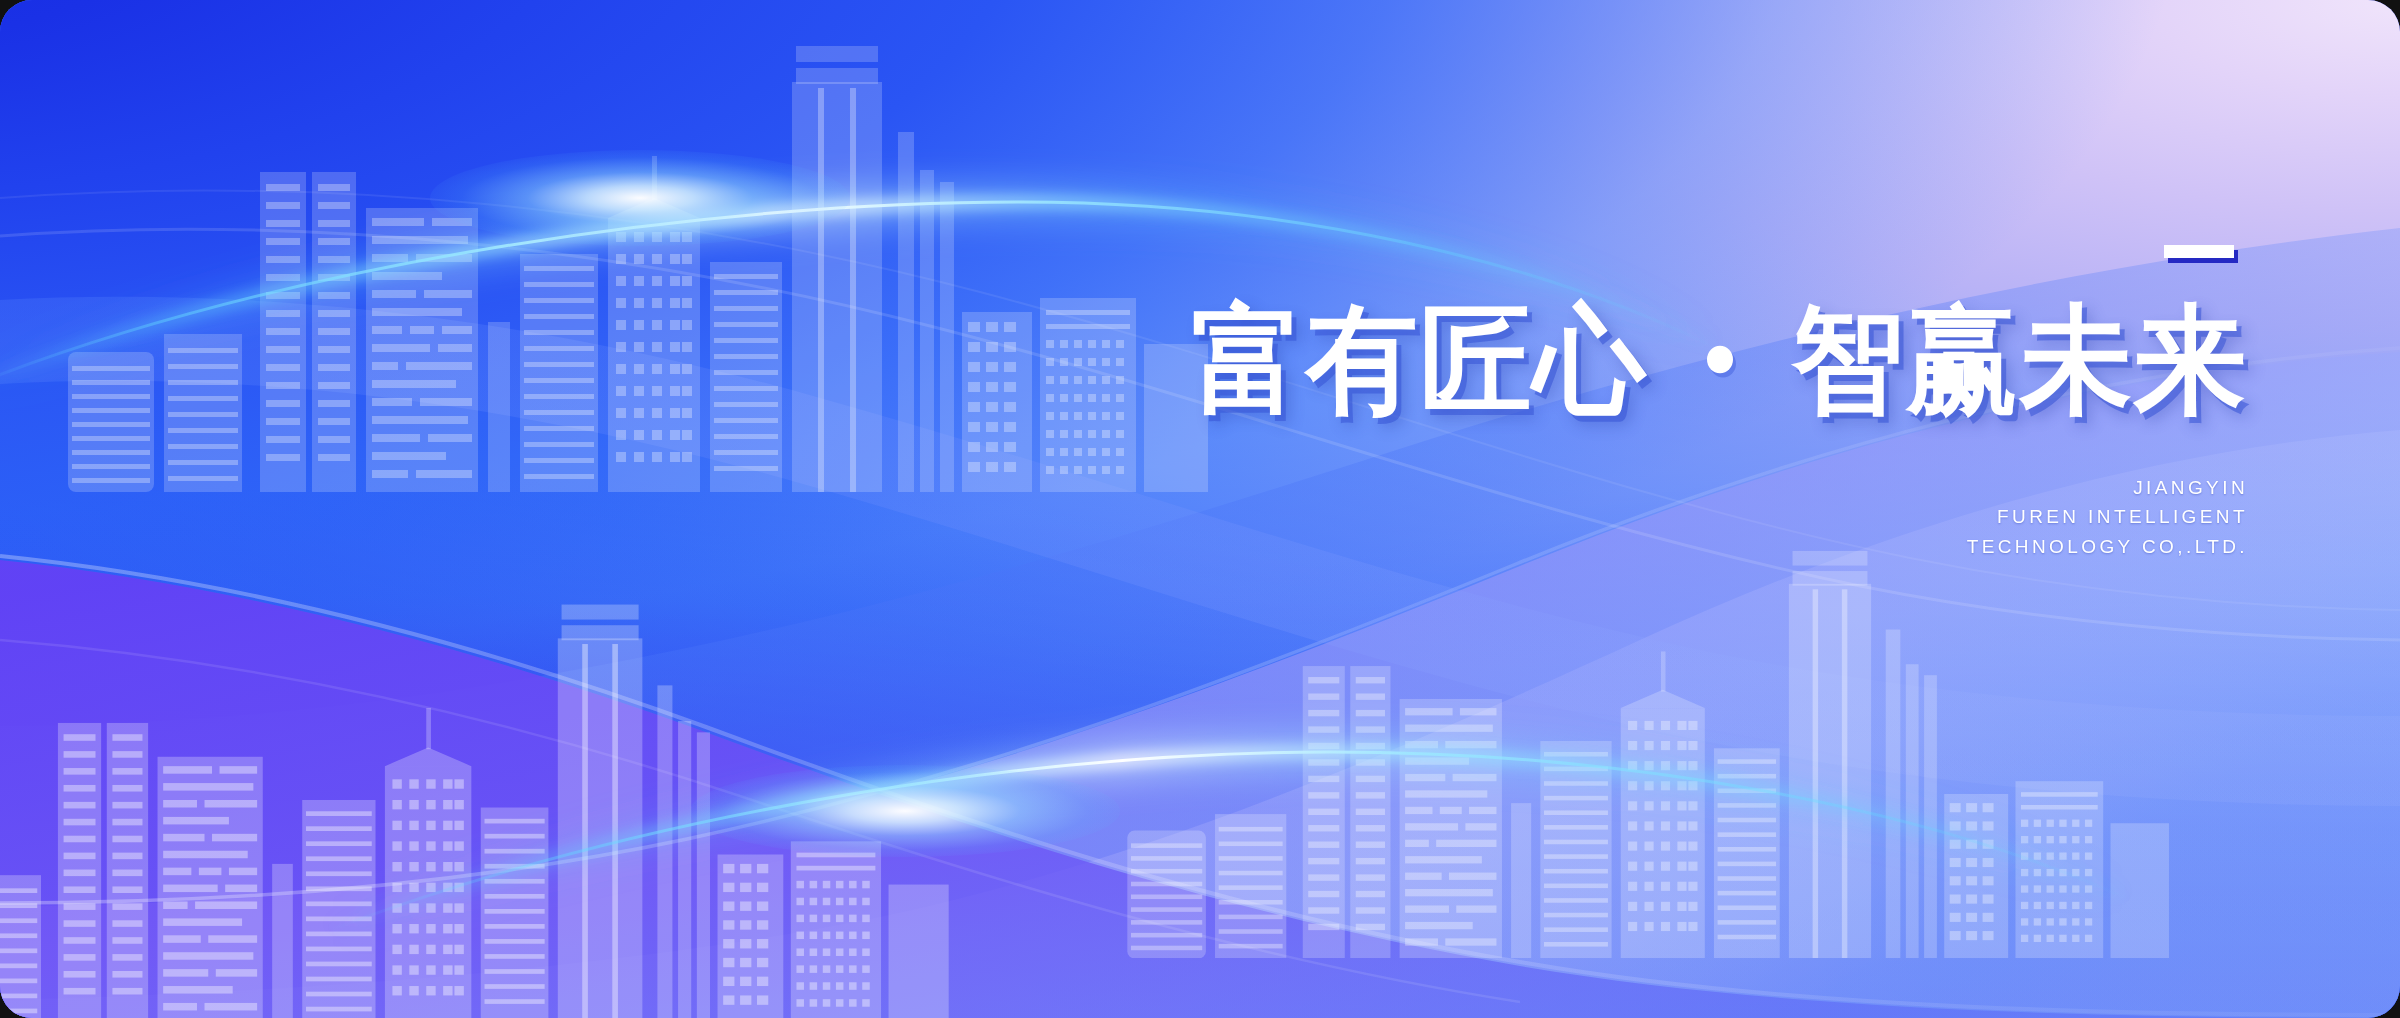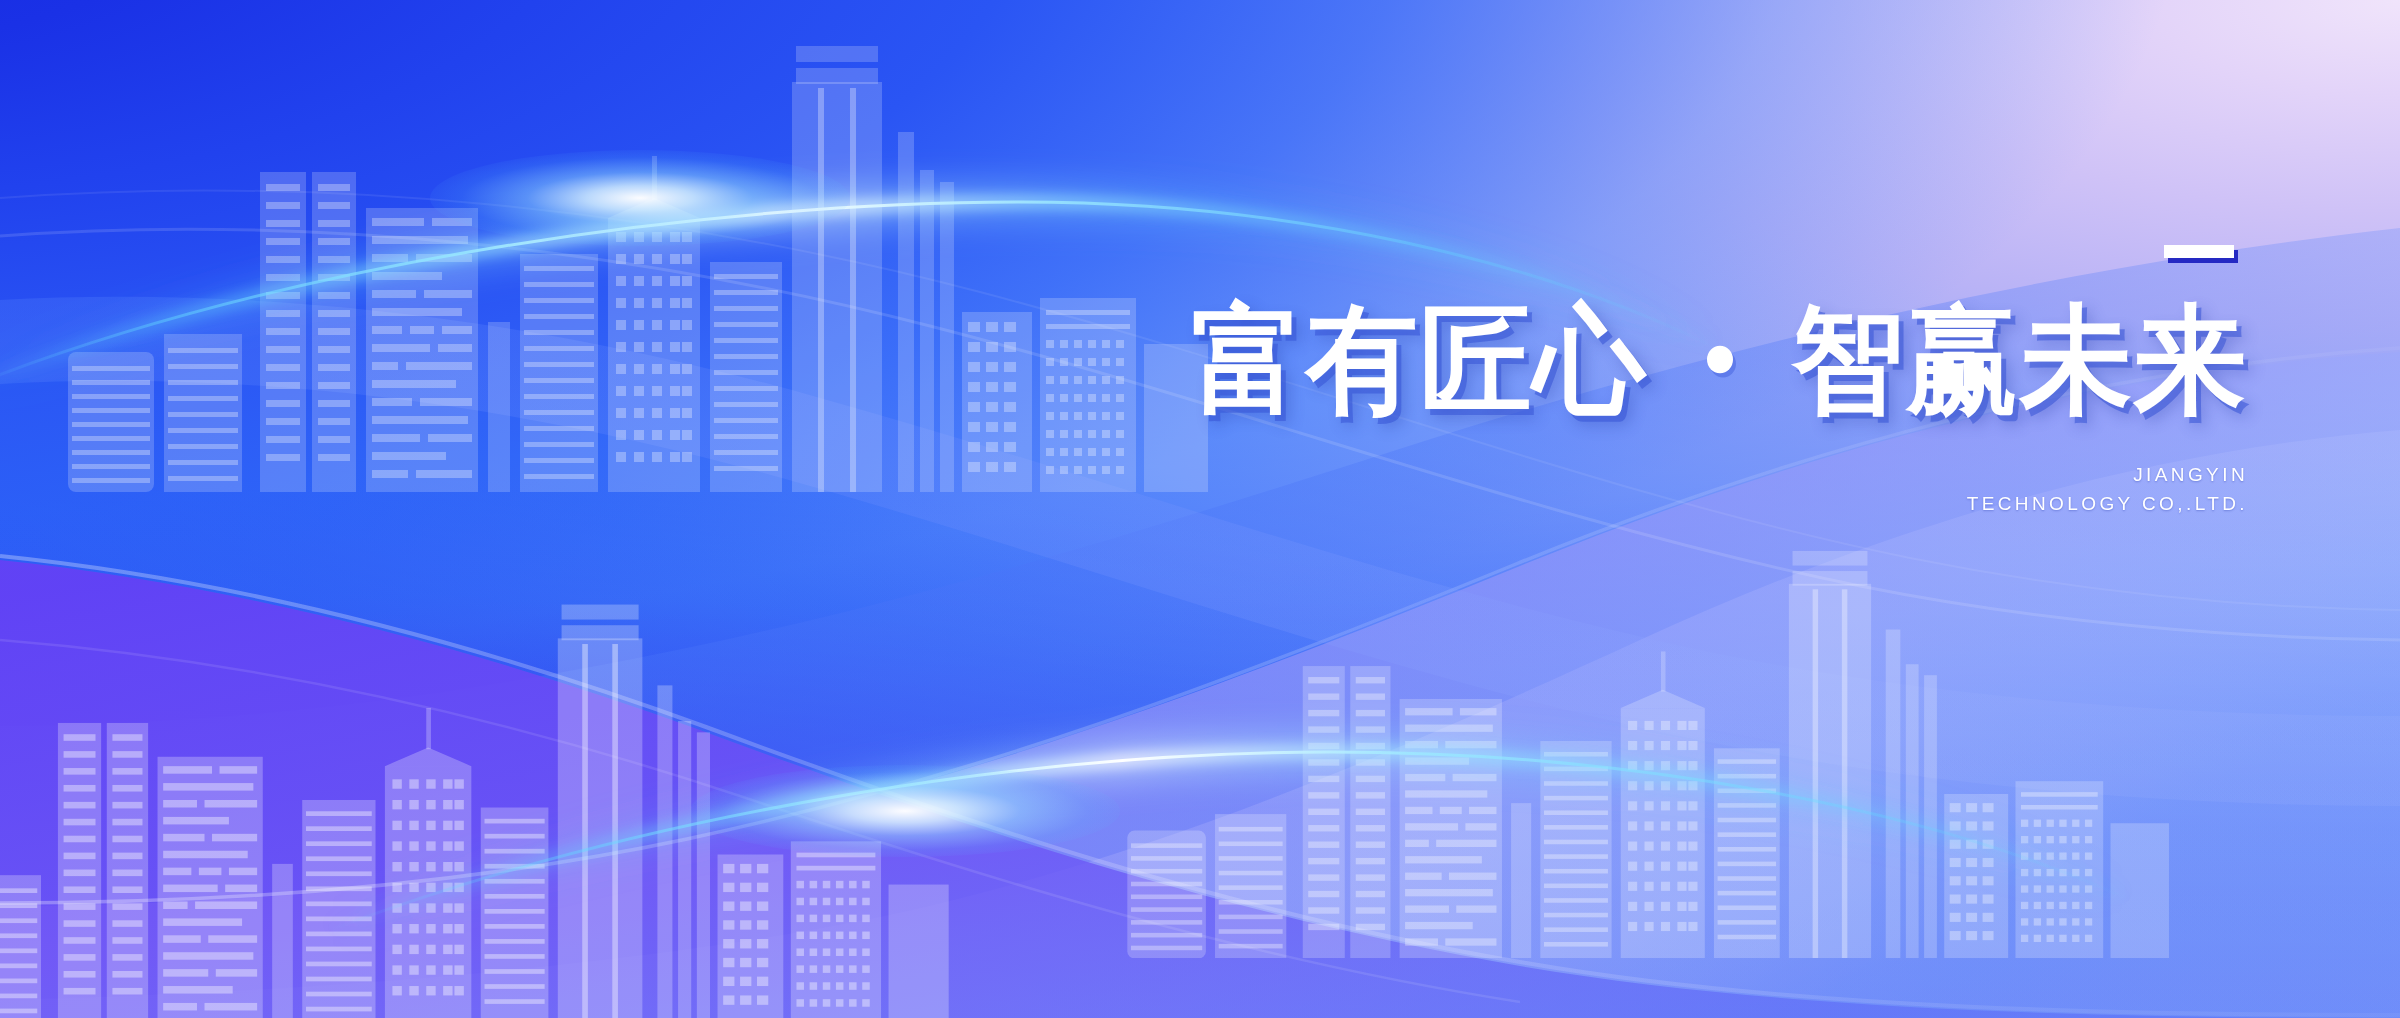--- a/index.html
+++ b/index.html
@@ -6,20 +6,21 @@
   * { margin:0; padding:0; box-sizing:border-box; }
   html,body { background:#111; }
 
   .stage {
     position:relative;
     width:2400px;
     height:1018px;
     overflow:hidden;
     font-family:"Liberation Sans","DejaVu Sans",sans-serif;
     background:#2a46ee;
+    border-radius:32px;
   }
 
   
   .bg-base {
     position:absolute; inset:0;
     background:
       radial-gradient(130% 115% at 100% 0%,
         #f0e4fb 0%, #e3d4f9 8%, #cfc2f7 18%, #b9b3f6 28%,
         #9aa8f8 38%, #7d9cfa 48%, #5b85fb 60%, #3a6cf8 72%,
         #2a56f4 84%, #1f3ff0 100%);
@@ -124,21 +125,21 @@
     font-size:48px;
     line-height:1.1;
     color:#ffffff;
     letter-spacing:10px;
     white-space:nowrap;
     text-shadow:2px 3px 0 rgba(54,84,214,0.45);
     padding-right:2px;
   }
 
   .company {
-    margin-top:40px;
+    margin-top:53px;
     color:#ffffff;
     font-size:19px;
     line-height:1.55;
     letter-spacing:3.4px;
     white-space:nowrap;
     text-shadow:0 1px 2px rgba(30,50,160,0.35);
   }
   .company div { display:block; }
 </style>
 </head>
@@ -1162,18 +1163,19 @@
 
     <div class="title">
       <span>富有匠心</span>
       <span class="dot"></span>
       <span>智赢未来</span>
     </div>
 
 
     <div class="company">
       <div>JIANGYIN</div>
+      <div>FUREN INTELLIGENT</div>
       <div>TECHNOLOGY CO,.LTD.</div>
     </div>
 
   </div>
 
 </div>
 
 </body></html>

